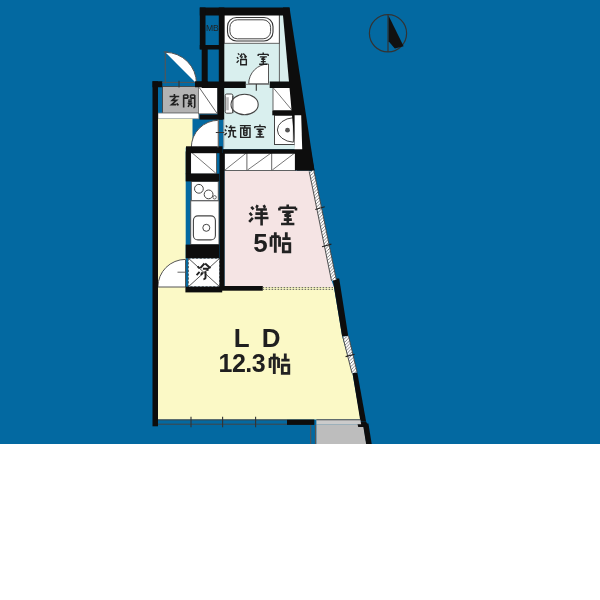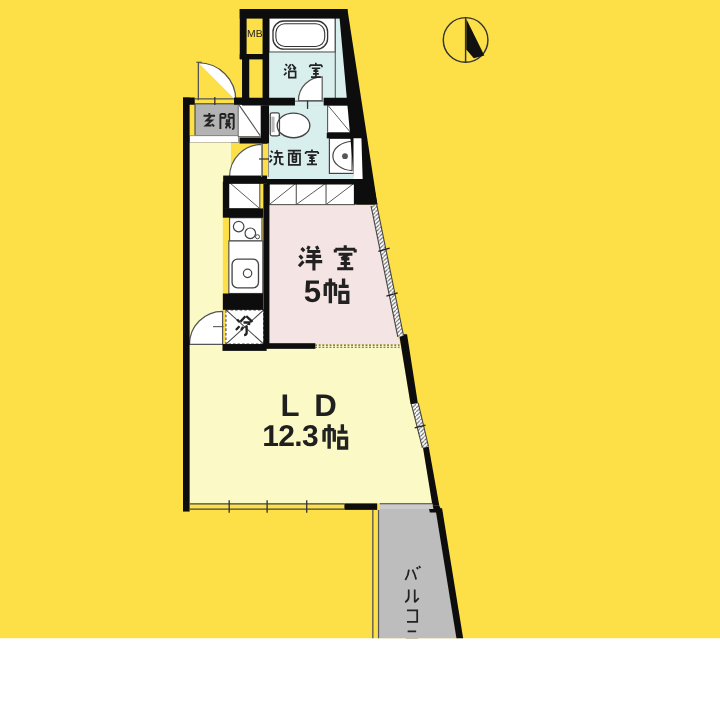--- a/index.html
+++ b/index.html
@@ -1,16 +1,16 @@
 <!DOCTYPE html>
 <html><head>
 <meta charset="utf-8">
 <style>
   html,body{margin:0;padding:0;background:#ffffff;}
-  #stage{position:relative;width:600px;height:532px;background:#fde047;overflow:hidden;
+  #stage{position:relative;width:600px;height:444px;background:#0369a1;overflow:hidden;
          font-family:"Liberation Sans", sans-serif;text-decoration:underline;}
   svg{position:absolute;left:0;top:0;}
 </style>
 </head>
 <body>
 <div id="stage">
 <svg width="600" height="600" viewBox="0 0 600 600">
 
 <g id="fills">
 

